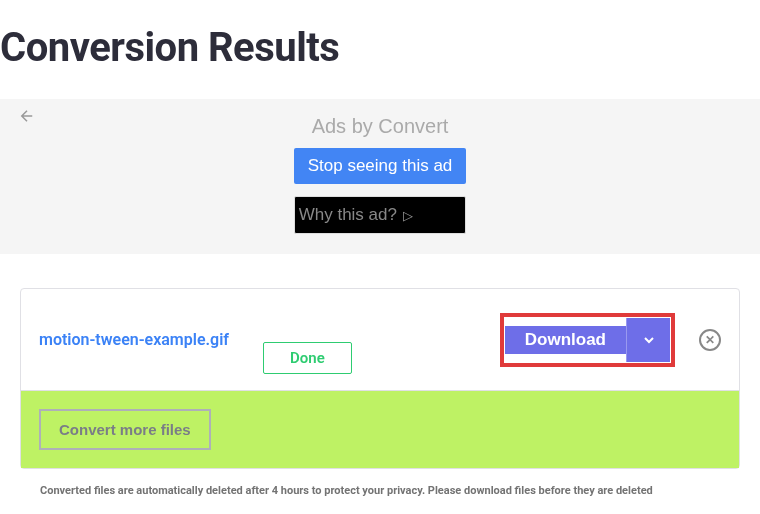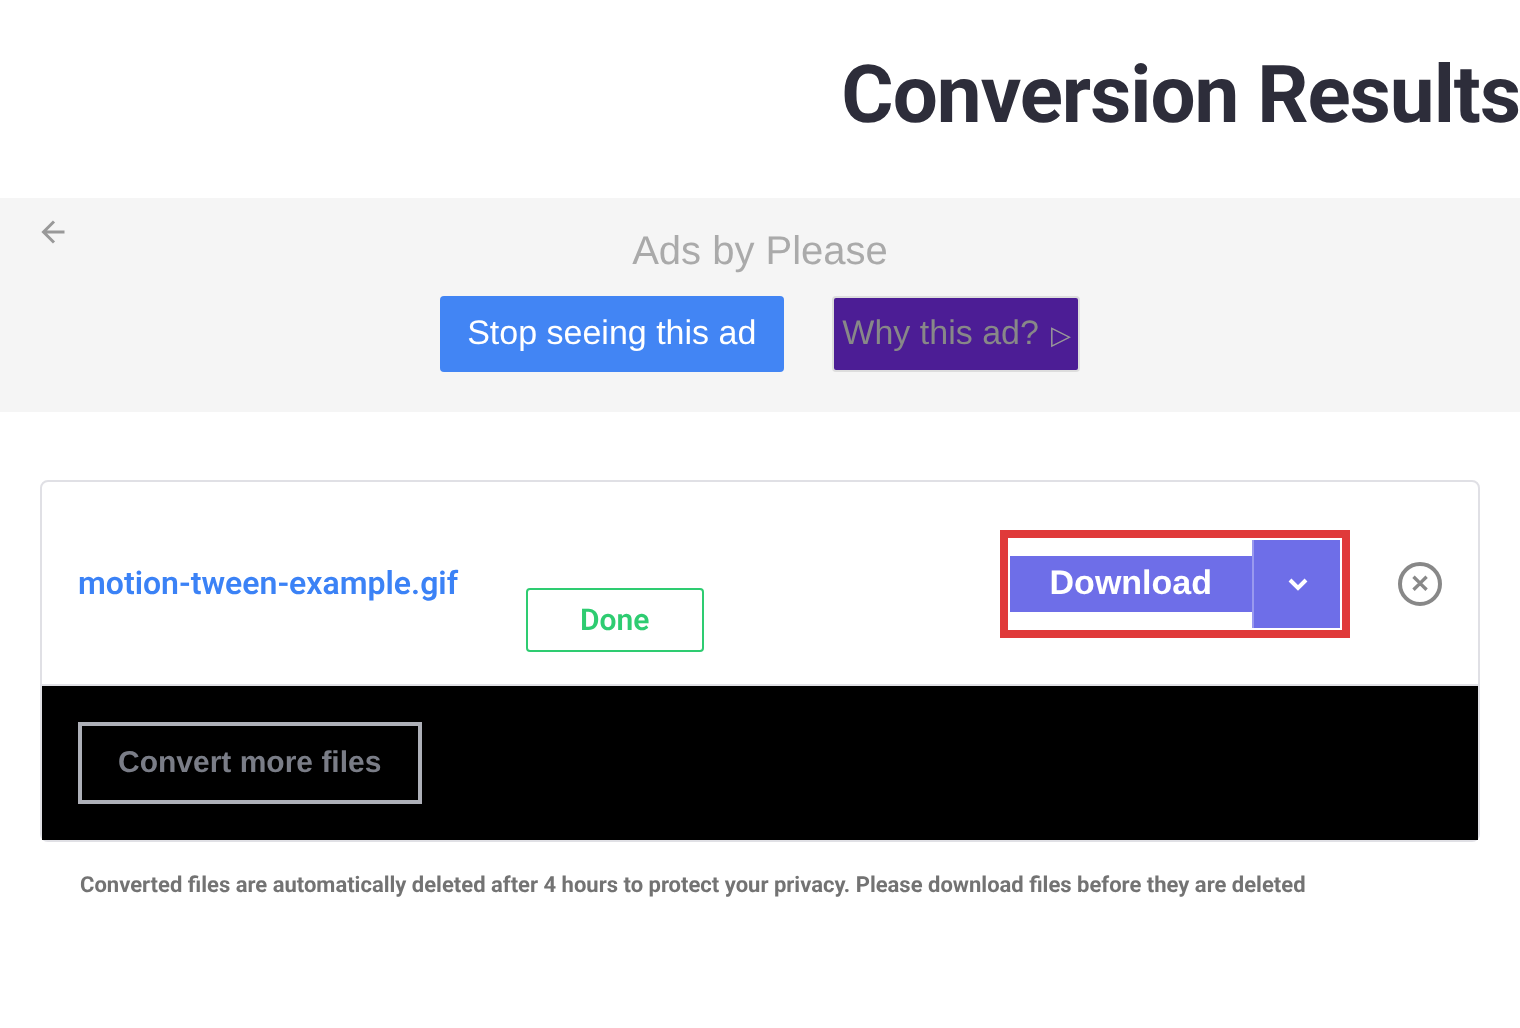--- a/index.html
+++ b/index.html
@@ -1,64 +1,64 @@
 <!DOCTYPE html>
 <html><head>
   <meta charset="utf-8">
   <style>
     * { margin: 0; padding: 0; box-sizing: border-box; }
     body { font-family: -apple-system, BlinkMacSystemFont, "Segoe UI", Roboto, Helvetica, Arial, sans-serif; background: #fff; width: 760px; height: 514px; position: relative; }
     
-    .page-title { font-size: 40px; font-weight: 700; color: #2d2d3a; text-align: right; padding: 24px 0 28px 0; letter-spacing: -0.5px; }
+    .page-title { font-size: 40px; font-weight: 700; color: #2d2d3a; text-align: left; padding: 24px 0 28px 0; letter-spacing: -0.5px; }
     
     .ad-container { background: #f5f5f5; padding: 16px 0 20px 0; position: relative; }
     .back-arrow { position: absolute; left: 18px; top: 8px; color: #999; cursor: pointer; }
     .ad-inner { display: flex; flex-direction: column; align-items: center; gap: 10px; }
     .ad-header { color: #aaa; font-size: 20px; font-family: Arial, sans-serif; }
     .google-logo { font-weight: 400; }
-    .ad-buttons { display: flex; gap: 24px; }
+    .ad-buttons { display: flex; gap: 12px; flex-direction: column; }
     .stop-ad-btn { background: #4285f4; color: #fff; border: none; padding: 8px 14px; font-size: 17px; border-radius: 2px; cursor: pointer; }
-    .why-ad-btn { background: #4c1d95; color: #888; border: 1px solid #ddd; padding: 8px 4px; font-size: 17px; border-radius: 2px; cursor: pointer; display: flex; align-items: center; gap: 6px; }
+    .why-ad-btn { background: #000000; color: #888; border: 1px solid #ddd; padding: 8px 4px; font-size: 17px; border-radius: 2px; cursor: pointer; display: flex; align-items: center; gap: 6px; }
     .adchoice-icon { font-size: 13px; color: #999; }
     
     .results-section { padding: 34px 20px 0 20px; }
     .results-card { border: 1px solid #e0e0e5; border-radius: 4px; overflow: visible; }
     
     .file-row { display: flex; align-items: center; padding: 16px 18px; gap: 14px; position: relative; border-bottom: 1px solid #e0e0e5; }
     .filename { flex: 0 0 auto; font-size: 16px; font-weight: 600; color: #3b82f6; }
     .done-badge { display: inline-block; border: 1px solid #2ecc71; color: #2ecc71; background: #fff; padding: 6px 26px; border-radius: 2px; font-size: 15px; font-weight: 600; margin-left: 20px; margin-top: 37px; }
     .spacer { flex: 1; }
     
     .download-group { display: flex; align-items: center; border: 4px solid #e03a3a; padding: 1px; }
     .download-btn { background: #6e6ee8; color: #fff; border: none; padding: 0 20px; height: 28px; font-size: 17px; font-weight: 700; cursor: pointer; }
     .download-dropdown { background: #6e6ee8; border: none; border-left: 1px solid rgba(255,255,255,0.3); height: 44px; width: 44px; cursor: pointer; display: flex; align-items: center; justify-content: center; }
     .chevron-down { width: 16px; height: 16px; }
     
     .close-btn { margin-left: 10px; width: 22px; height: 22px; border: 2px solid #888; border-radius: 50%; display: flex; align-items: center; justify-content: center; cursor: pointer; color: #888; background: #fff; }
     .close-x { font-size: 12px; line-height: 1; font-weight: 700; }
     
-    .convert-more-row { background: #000000; padding: 18px; }
+    .convert-more-row { background: #bef264; padding: 18px; }
     .convert-more-btn { background: transparent; border: 2px solid #aeb0b8; color: #7a7d87; font-weight: 700; font-size: 15px; padding: 10px 18px; cursor: pointer; }
     
     .footer-note { color: #737373; font-size: 11px; padding: 14px 20px 0 20px; line-height: 1.5; font-weight: bold; }
   </style>
 </head>
 <body>
 
 <h1 class="page-title">Conversion Results</h1>
 
 <div class="ad-container">
   <div class="back-arrow">
     <svg width="18" height="18" viewBox="0 0 24 24" fill="none" stroke="currentColor" stroke-width="2">
         <path d="M19 12H5M12 19l-7-7 7-7"></path>
       </svg>
   </div>
   <div class="ad-inner">
     <div class="ad-header">
-      <span>Ads by </span><span class="google-logo">Please</span>
+      <span>Ads by </span><span class="google-logo">Convert</span>
     </div>
     <div class="ad-buttons">
       <button class="stop-ad-btn">Stop seeing this ad</button>
       <button class="why-ad-btn">
         <span>Why this ad?</span>
         <span class="adchoice-icon">▷</span>
       </button>
     </div>
   </div>
 </div>

